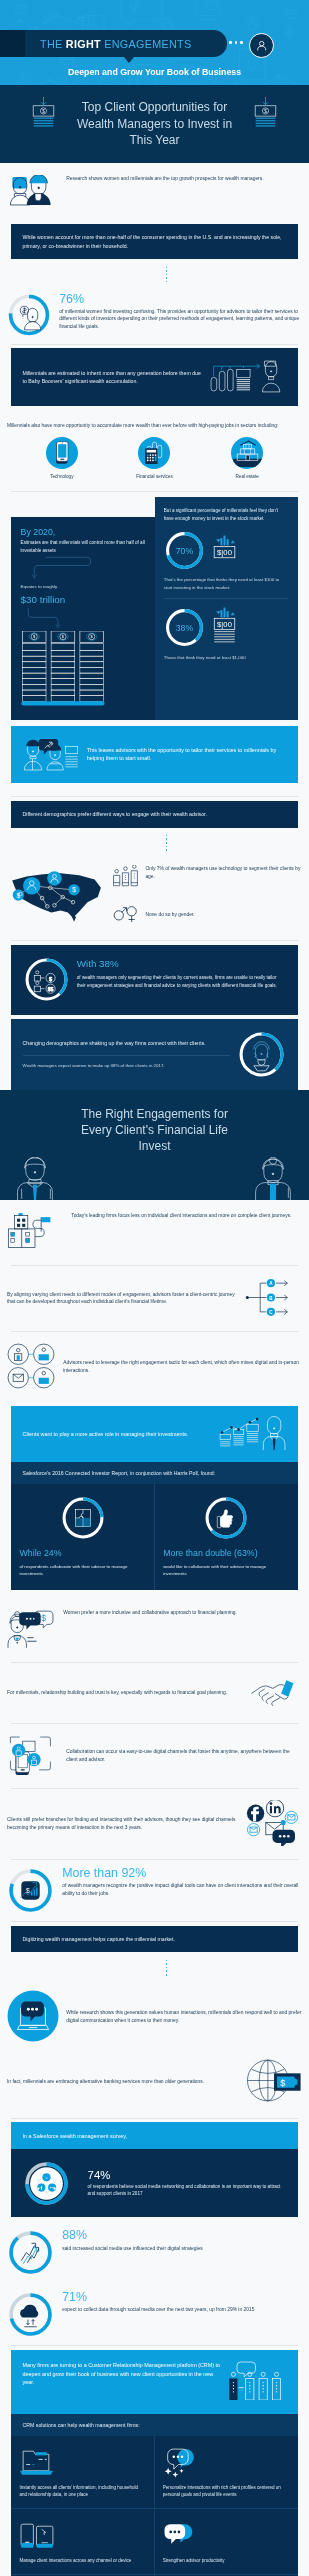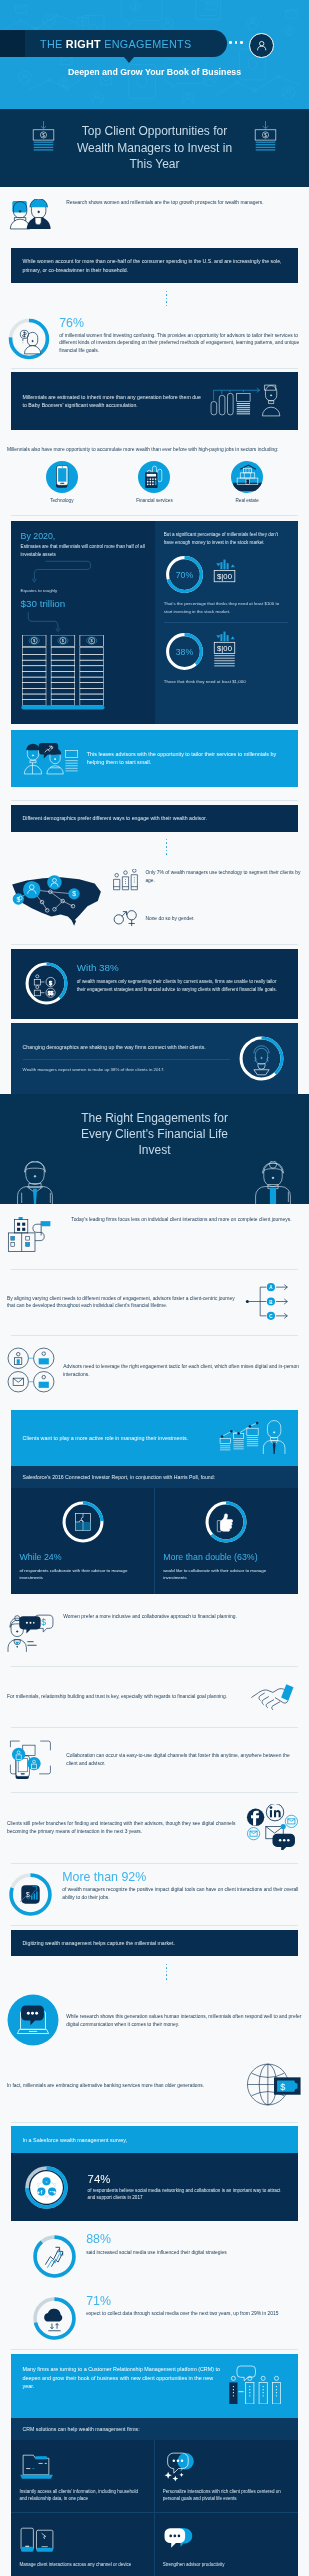--- a/index.html
+++ b/index.html
@@ -8,21 +8,21 @@
     font-family: "Liberation Sans", sans-serif;
     background: #f7f9fa;
     color: #0a2c4e;
     -webkit-font-smoothing: antialiased;
   }
   .page { width: 309px; position: relative; overflow: hidden; }
 
   
   .hero {
     position: relative;
-    height: 109px;
+    height: 85px;
     background: #1a9fdb;
     overflow: hidden;
   }
   .hero-pattern {
     position: absolute; inset: 0;
     opacity: .30;
   }
   .hero-banner {
     position: absolute;
     left: 0; top: 30px;
@@ -131,21 +131,21 @@
   .sector .circ {
     width: 32px; height: 32px; border-radius: 50%; background: #0ba0dd;
     margin: 0 auto 5.2px; display: flex; align-items: center; justify-content: center;
     overflow: hidden; position: relative;
   }
   .sector .lab { font-size: 4.6px; color: #1b3a56; }
 
   
   .panel2 { display: flex; margin: 5.2px 11.3px; }
   .panel2 .col { flex: 1; padding: 10.3px 9.3px; }
-  .panel2 .col.l { background: #072e50; }
+  .panel2 .col.l { background: #072e50; margin-top: 20px; }
   .panel2 .col.r { background: #0a3a61; }
   .panel2 h3 { font-size: 8.8px; font-weight: 300; color: #3fb3ea; margin-bottom: 2.1px; }
   .panel2 p { font-size: 4.6px; line-height: 1.6; color: #e2ecf4; }
   .panel2 .small { font-size: 4.4px; color: #cddceb; line-height: 1.65; }
   .panel2 .big { font-size: 9.8px; font-weight: 300; color: #3fb3ea; margin: 4.1px 0 2.1px; }
   .hr-thin { height: 0.5px; background: #1d4f7a; margin: 7.2px 0; }
 
   
   .splitstats { display: flex; background: #072e50; margin: 0 11.3px; }
   .splitstats .c { flex: 1; padding: 11.3px 8.2px 13.4px; }
@@ -1211,21 +1211,21 @@
               <circle cx="46" cy="64" r="2.2"></circle>
             </g>
         </svg>
       </span>
       <span class="t">
         <div style="font-size:11.3px;font-weight:300;color:#ffffff;margin-bottom:2.1px;">74%</div>
         <div style="font-size:4.6px;line-height:1.65;color:#e2ecf4;">of respondents believe social media networking and collaboration is an important way to attract and support clients in 2017</div>
       </span>
     </div>
 
-    <div class="wrap" style="padding-top:5.2px;margin-left:24px;">
+    <div class="wrap" style="padding-top:5.2px;">
       <div class="stat-row">
         <span class="donut">
           <svg width="47" height="47" viewBox="0 0 92 92">
             <circle cx="46" cy="46" r="38" fill="none" stroke="#c9d6de" stroke-width="7"></circle>
             <circle cx="46" cy="46" r="38" fill="none" stroke="#0ba0dd" stroke-width="7" stroke-dasharray="210.1 28.7" transform="rotate(-90 46 46)"></circle>
             <g fill="none" stroke="#0a2c4e" stroke-width="1.6">
               <path d="M28 62l10-16 6 6 10-20"></path>
                 <path d="M48 28h8v8"></path>
               <path d="M40 66l8-14 5 5 9-18"></path>
                 <path d="M54 36h8v8"></path>

